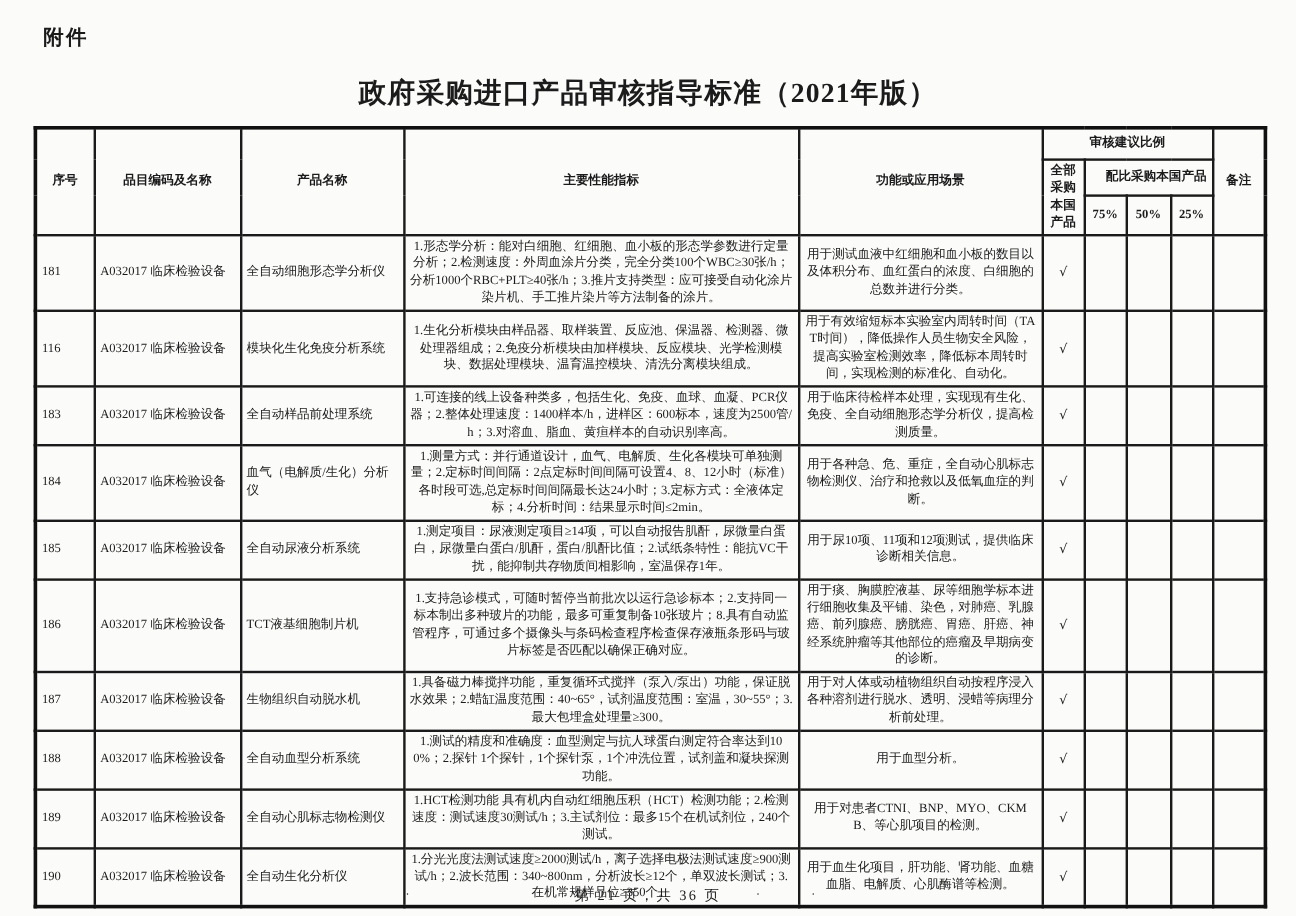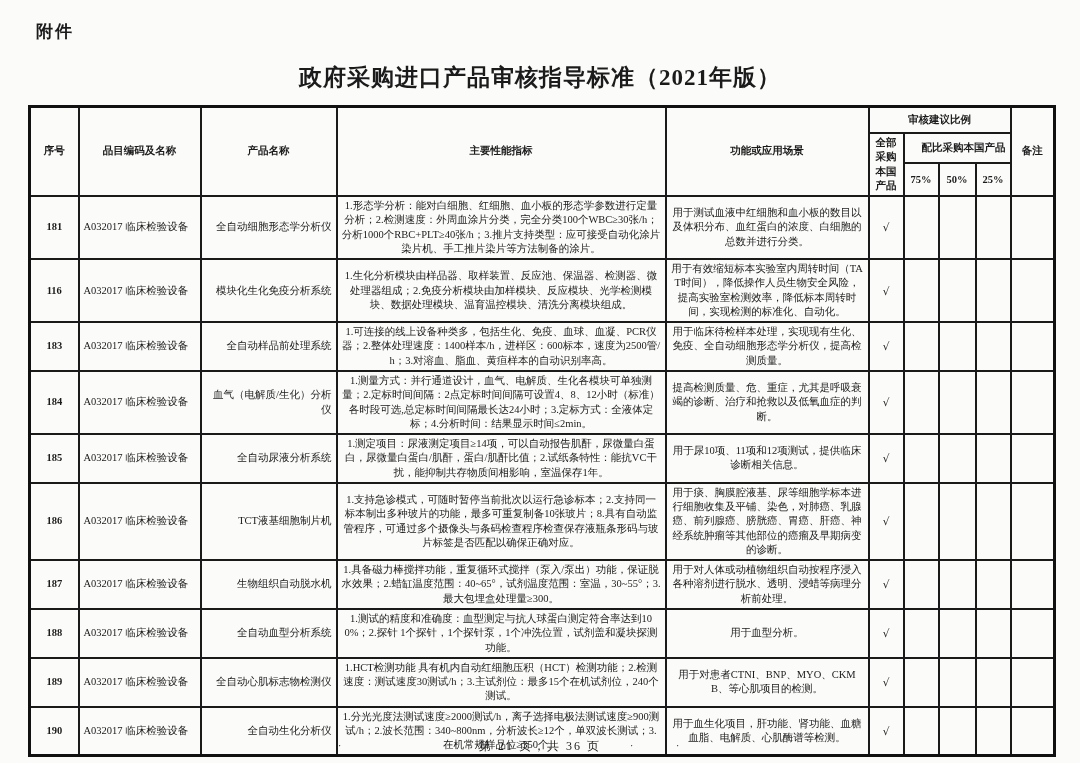--- a/index.html
+++ b/index.html
@@ -30,23 +30,23 @@
     padding:2px 4px;
     font-size:10.5px;
     line-height:1.36;
     vertical-align:middle;
     word-break:break-all;
     overflow:hidden;
   }
   table.main{border:3px solid #111;}
   th{font-weight:700;text-align:center;font-size:11.5px;padding:2px 2px;margin-top:32px;}
   th.small{font-size:10px;line-height:1.15;}
-  td.c-seq{text-align:center;font-size:11.5px;font-weight:bold;}
+  td.c-seq{text-align:left;font-size:11.5px;}
   td.c-item{white-space:nowrap;font-size:10.8px;padding-left:5px;}
-  td.c-prod{vertical-align:middle;font-size:11px;padding-left:5px;text-align:right;}
+  td.c-prod{vertical-align:middle;font-size:11px;padding-left:5px;}
   td.c-perf{vertical-align:middle;text-align:center;padding:3px 5px;}
   td.c-func{vertical-align:middle;text-align:center;padding:3px 5px;}
   td.c-chk{text-align:center;font-size:11px;font-family:"DejaVu Sans",sans-serif;}
   td.c-rem{text-align:center;}
   .footer{
     position:absolute;top:738px;left:0;width:100%;
     font-size:12px;text-align:center;letter-spacing:2px;
   }
   .footer .dot{position:absolute;top:2px;font-size:10px;letter-spacing:0;}
   .footer .dot-l{left:338px;}
@@ -128,21 +128,21 @@
         <td class="c-chk"></td>
         <td class="c-chk"></td>
         <td class="c-chk"></td>
         <td class="c-rem"></td>
       </tr>
       <tr>
         <td class="c-seq">184</td>
         <td class="c-item">A032017 临床检验设备</td>
         <td class="c-prod">血气（电解质/生化）分析仪</td>
         <td class="c-perf">1.测量方式：并行通道设计，血气、电解质、生化各模块可单独测量；2.定标时间间隔：2点定标时间间隔可设置4、8、12小时（标准）各时段可选,总定标时间间隔最长达24小时；3.定标方式：全液体定标；4.分析时间：结果显示时间≤2min。</td>
-        <td class="c-func">提高检测质量、危、重症，尤其是呼吸衰竭的诊断、治疗和抢救以及低氧血症的判断。</td>
+        <td class="c-func">用于各种急、危、重症，全自动心肌标志物检测仪、治疗和抢救以及低氧血症的判断。</td>
         <td class="c-chk">√</td>
         <td class="c-chk"></td>
         <td class="c-chk"></td>
         <td class="c-chk"></td>
         <td class="c-rem"></td>
       </tr>
       <tr>
         <td class="c-seq">185</td>
         <td class="c-item">A032017 临床检验设备</td>
         <td class="c-prod">全自动尿液分析系统</td>

